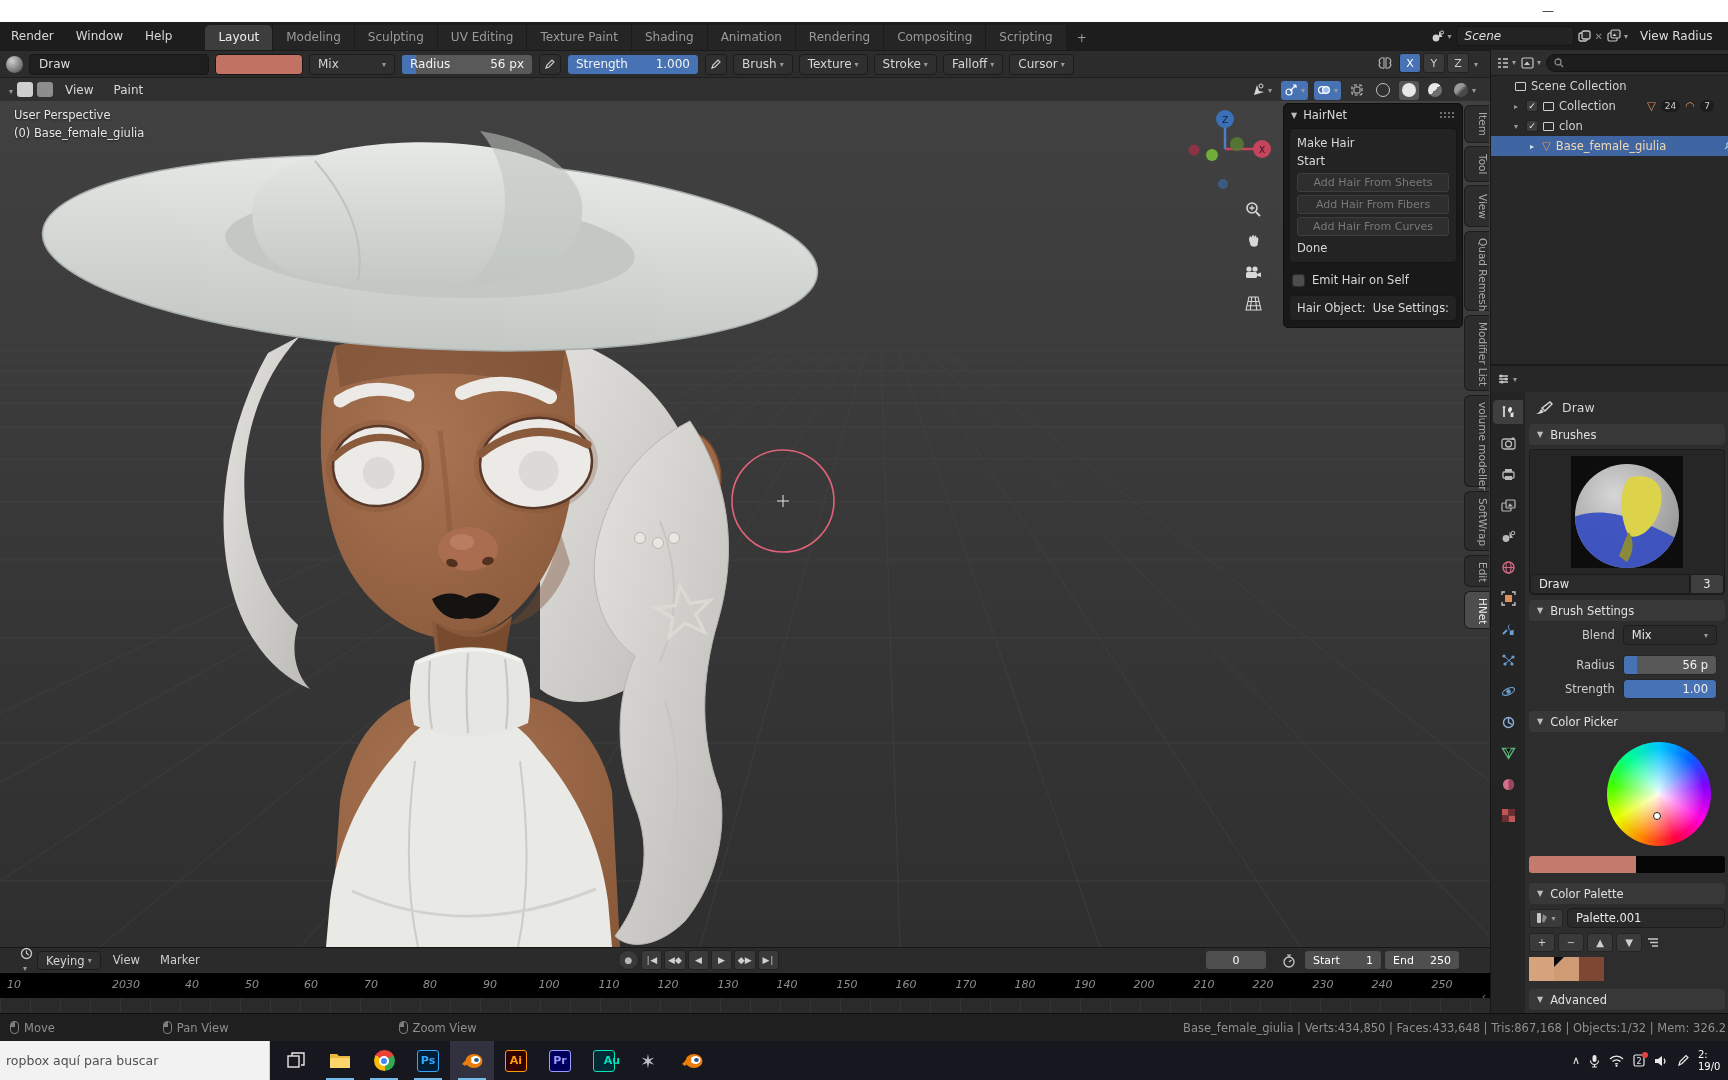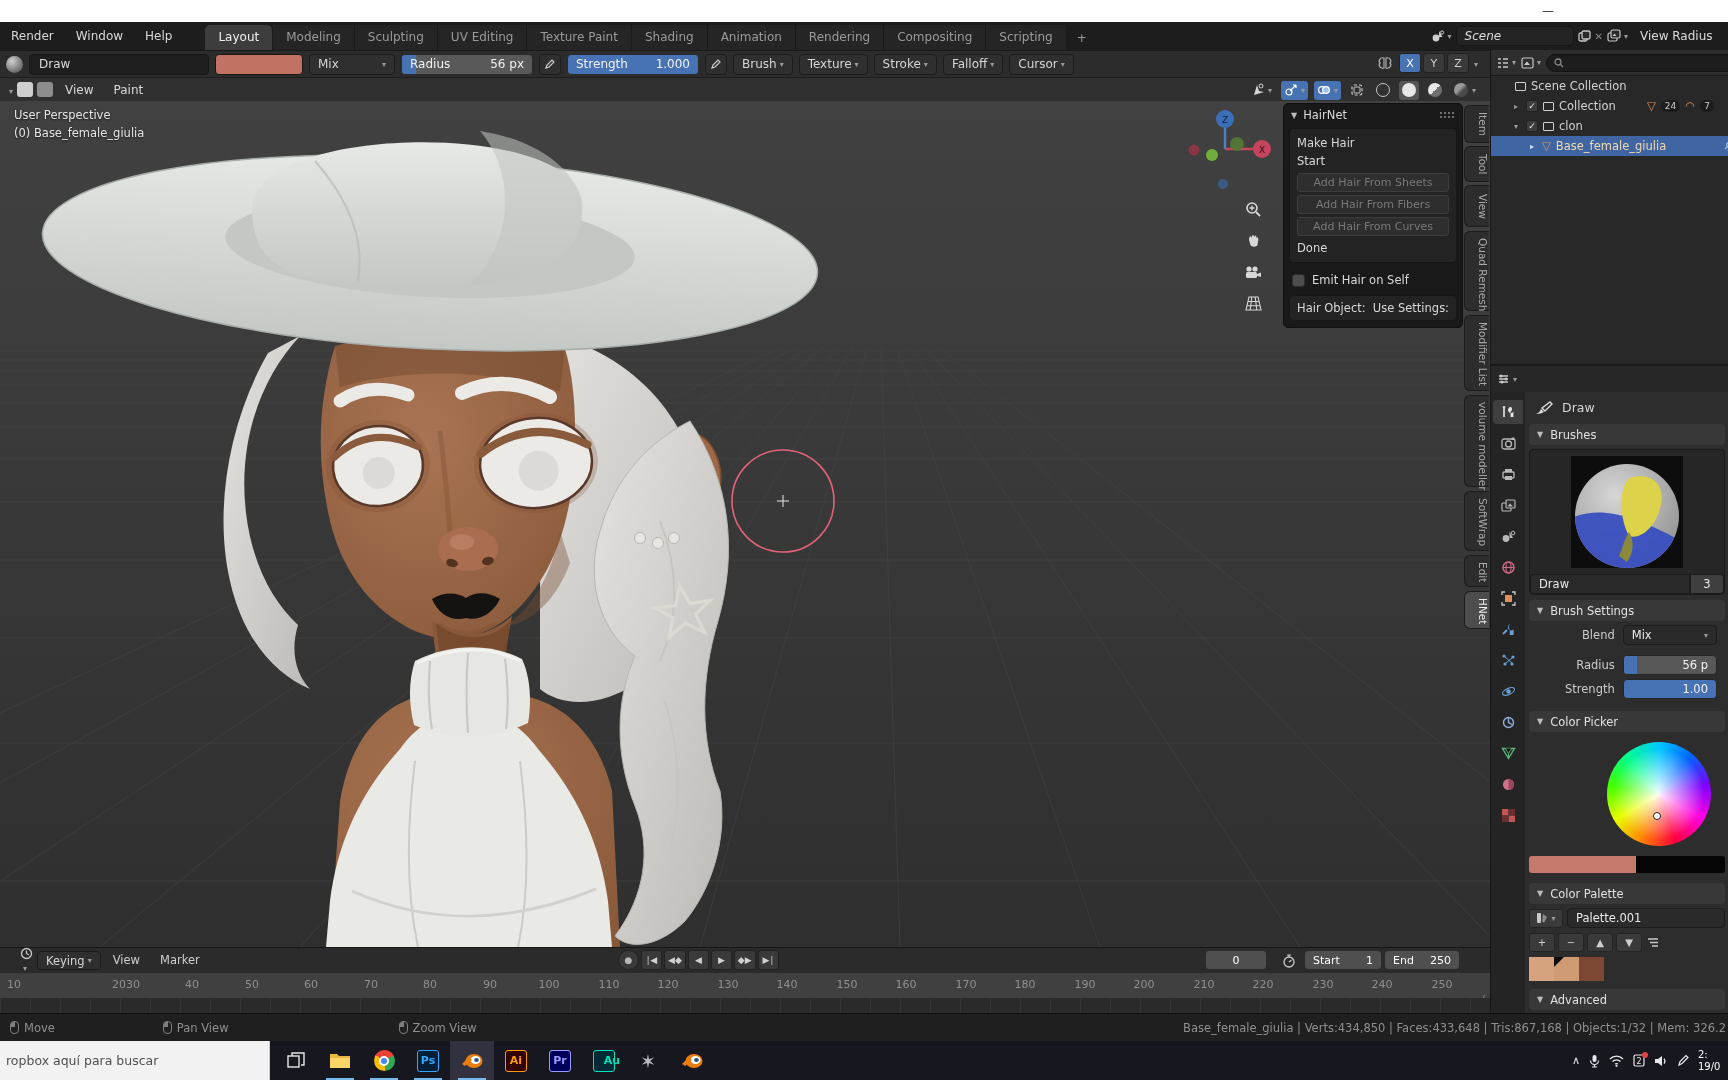--- a/index.html
+++ b/index.html
@@ -92,21 +92,21 @@
   .pslider span{position:relative;}
   .pal-btn{width:26px;height:19px;background:#3a3a3a;border:1px solid #242424;border-radius:3px;color:#cfcfcf;display:flex;align-items:center;justify-content:center;font-size:10px;}
   .swatch{width:25px;height:24px;display:inline-block;position:relative;}
   .swatch.sel::before{content:"";position:absolute;left:0;top:0;border:5px solid #0a0a0a;border-right-color:transparent;border-bottom-color:transparent;}
   
   #timeline{left:0;top:947px;width:1490px;height:66px;background:#262626;border-top:1px solid #161616;font-size:11.5px;color:#cfcfcf;}
   #tl-hdr{height:25px;background:#2b2b2b;display:flex;align-items:center;gap:4px;padding-left:16px;}
   .play-cluster{position:absolute;left:618px;top:2px;display:flex;gap:2px;}
   .pc-btn{min-width:21px;height:20px;background:#3a3a3a;border:1px solid #222;border-radius:3px;color:#d0d0d0;display:flex;align-items:center;justify-content:center;font-size:9px;padding:0 3px;}
   .frame-field{position:absolute;top:2px;height:20px;background:#4f4f4f;border:1px solid #2a2a2a;border-radius:4px;color:#fff;display:flex;align-items:center;justify-content:center;font-size:11px;}
-  #tl-ruler{position:relative;height:41px;background:#404040;}
+  #tl-ruler{position:relative;height:41px;background:#000000;font-style:italic;}
   .tick{position:absolute;top:5px;transform:translateX(-50%);color:#8f8f8f;font-size:11px;}
   #tl-grid{position:absolute;left:0;bottom:0;width:100%;height:16px;background:#2a2a2a;background-image:repeating-linear-gradient(90deg,#343434 0 1px,transparent 1px 30px);}
   
   #statusbar{left:0;top:1013px;width:1728px;height:28px;background:#1f1f1f;border-top:1px solid #0f0f0f;color:#8f8f8f;font-size:11.5px;display:flex;align-items:center;}
   .mouse-ico{width:9px;height:13px;border:1.2px solid #7f7f7f;border-radius:4px;display:inline-block;position:relative;margin-right:5px;}
   .mouse-ico::before{content:"";position:absolute;left:0;top:0;width:4px;height:5px;background:#7f7f7f;border-radius:3px 0 0 0;}
   .hint{display:flex;align-items:center;}
   #stats{position:absolute;right:2px;white-space:nowrap;}
   
   #taskbar{left:0;top:1041px;width:1728px;height:39px;background:#17171f;display:flex;align-items:center;}

